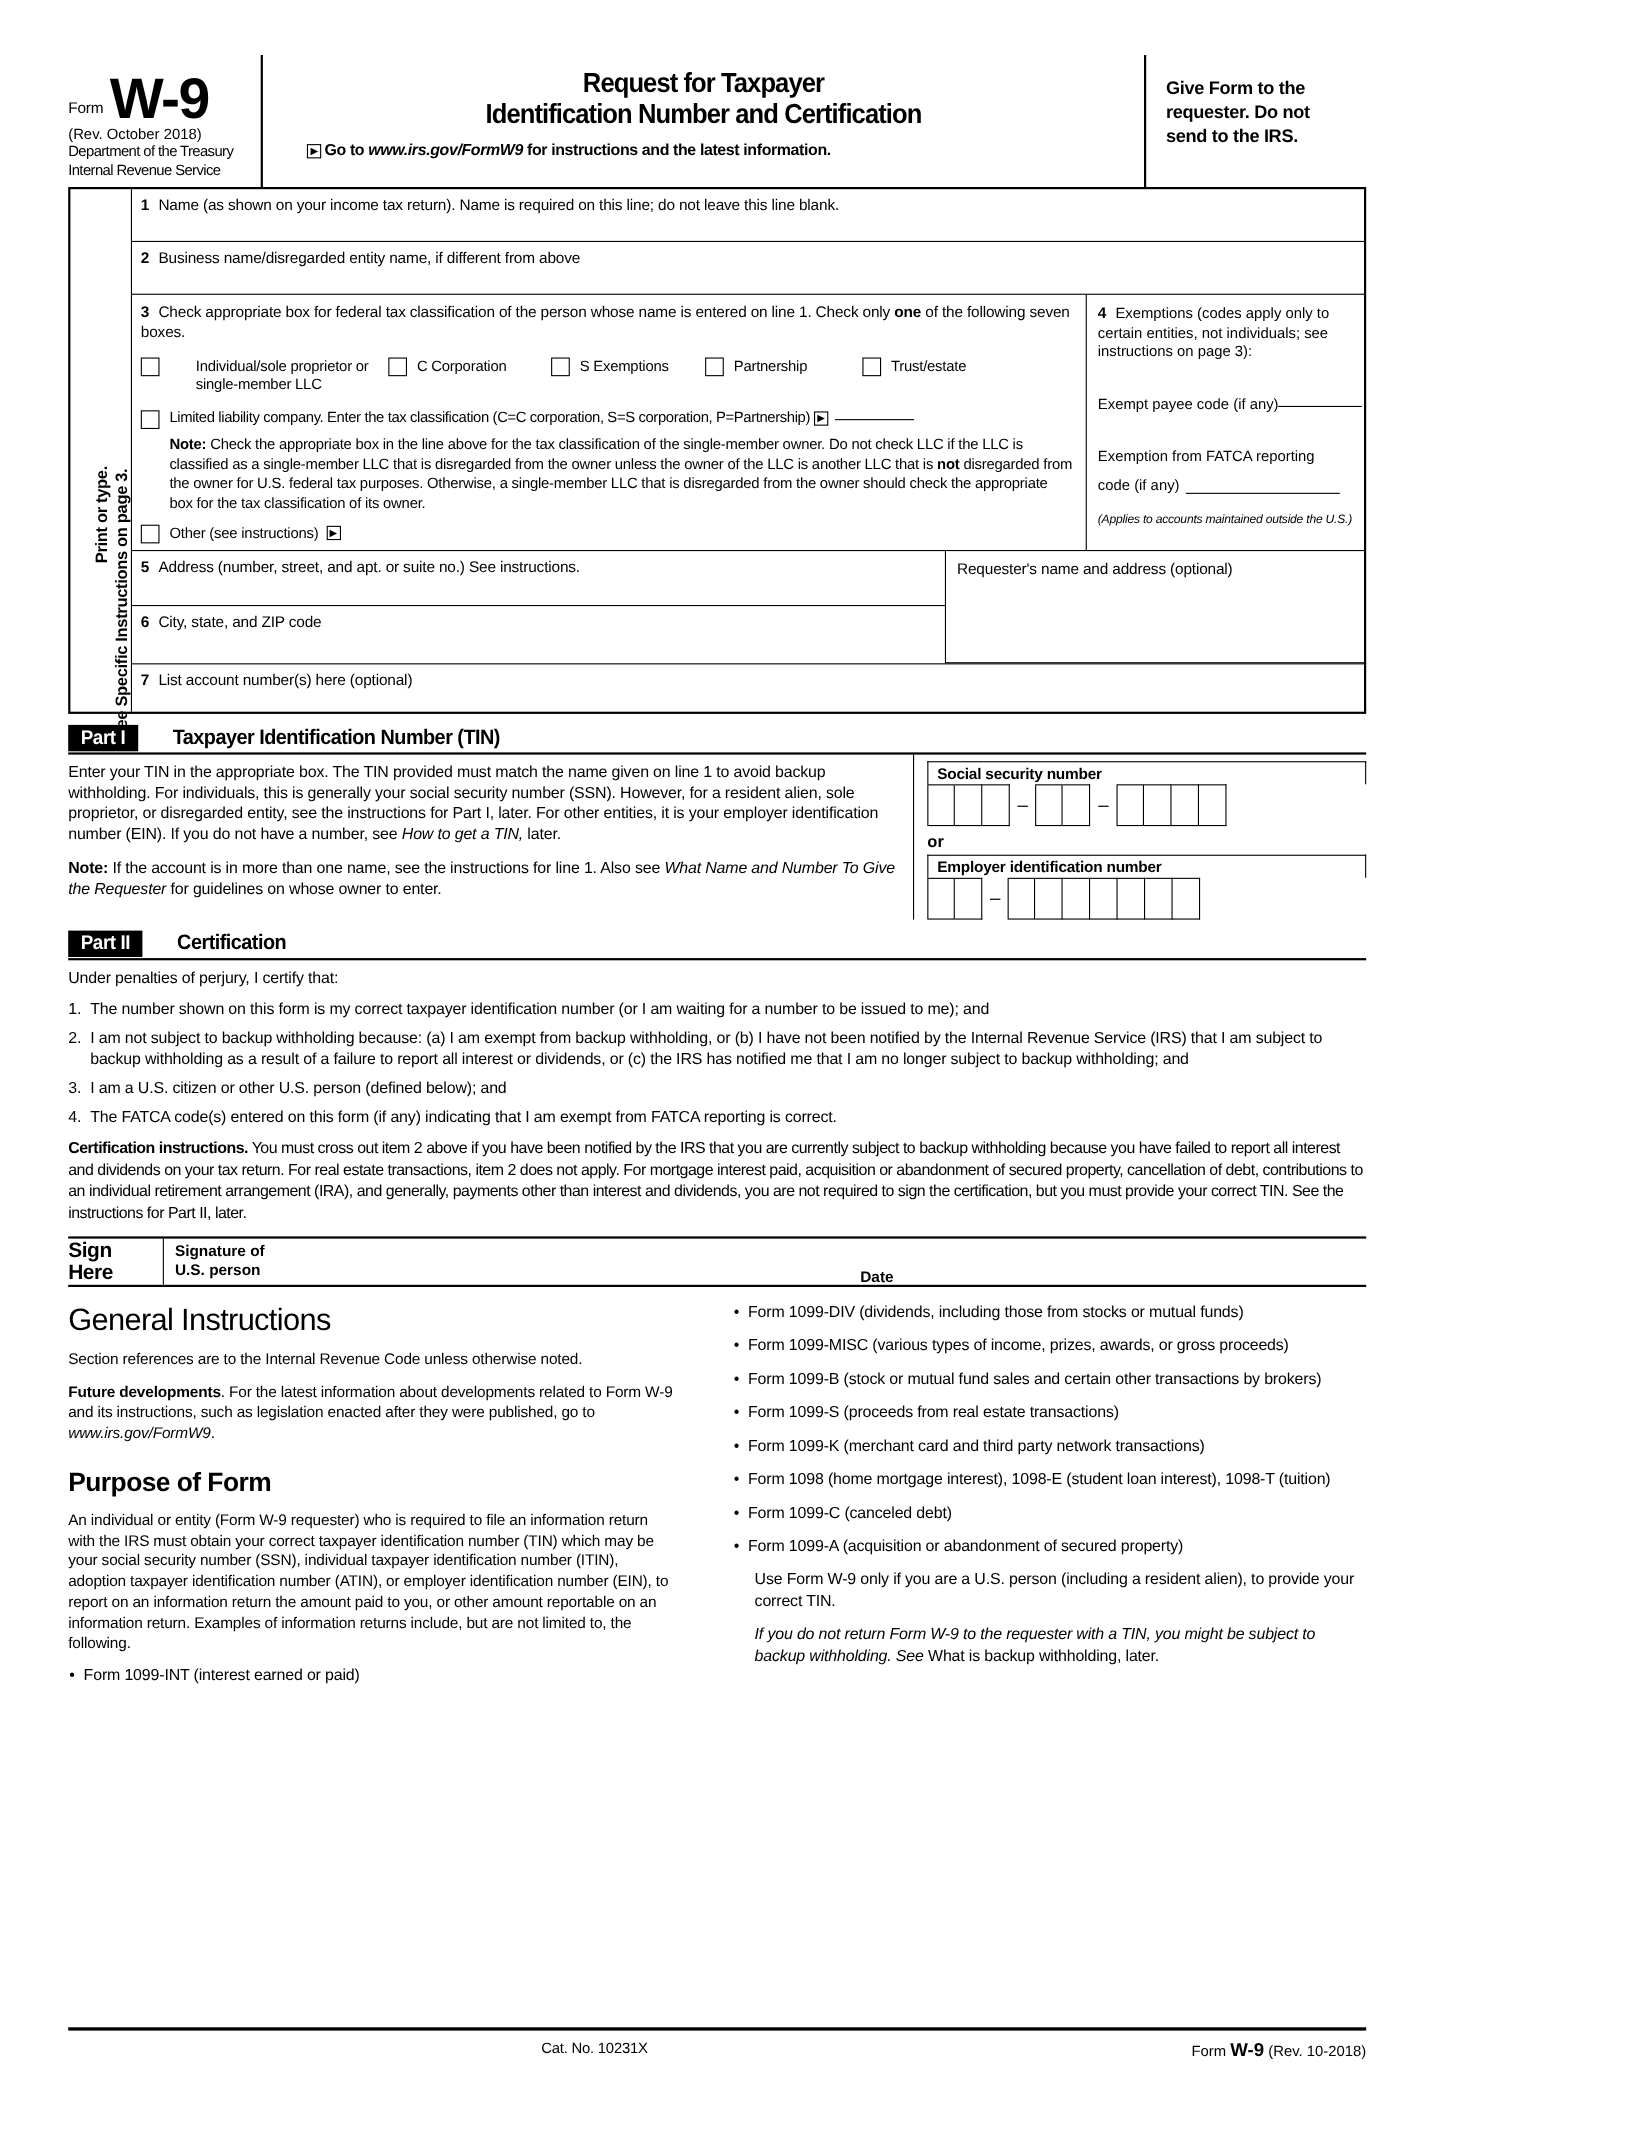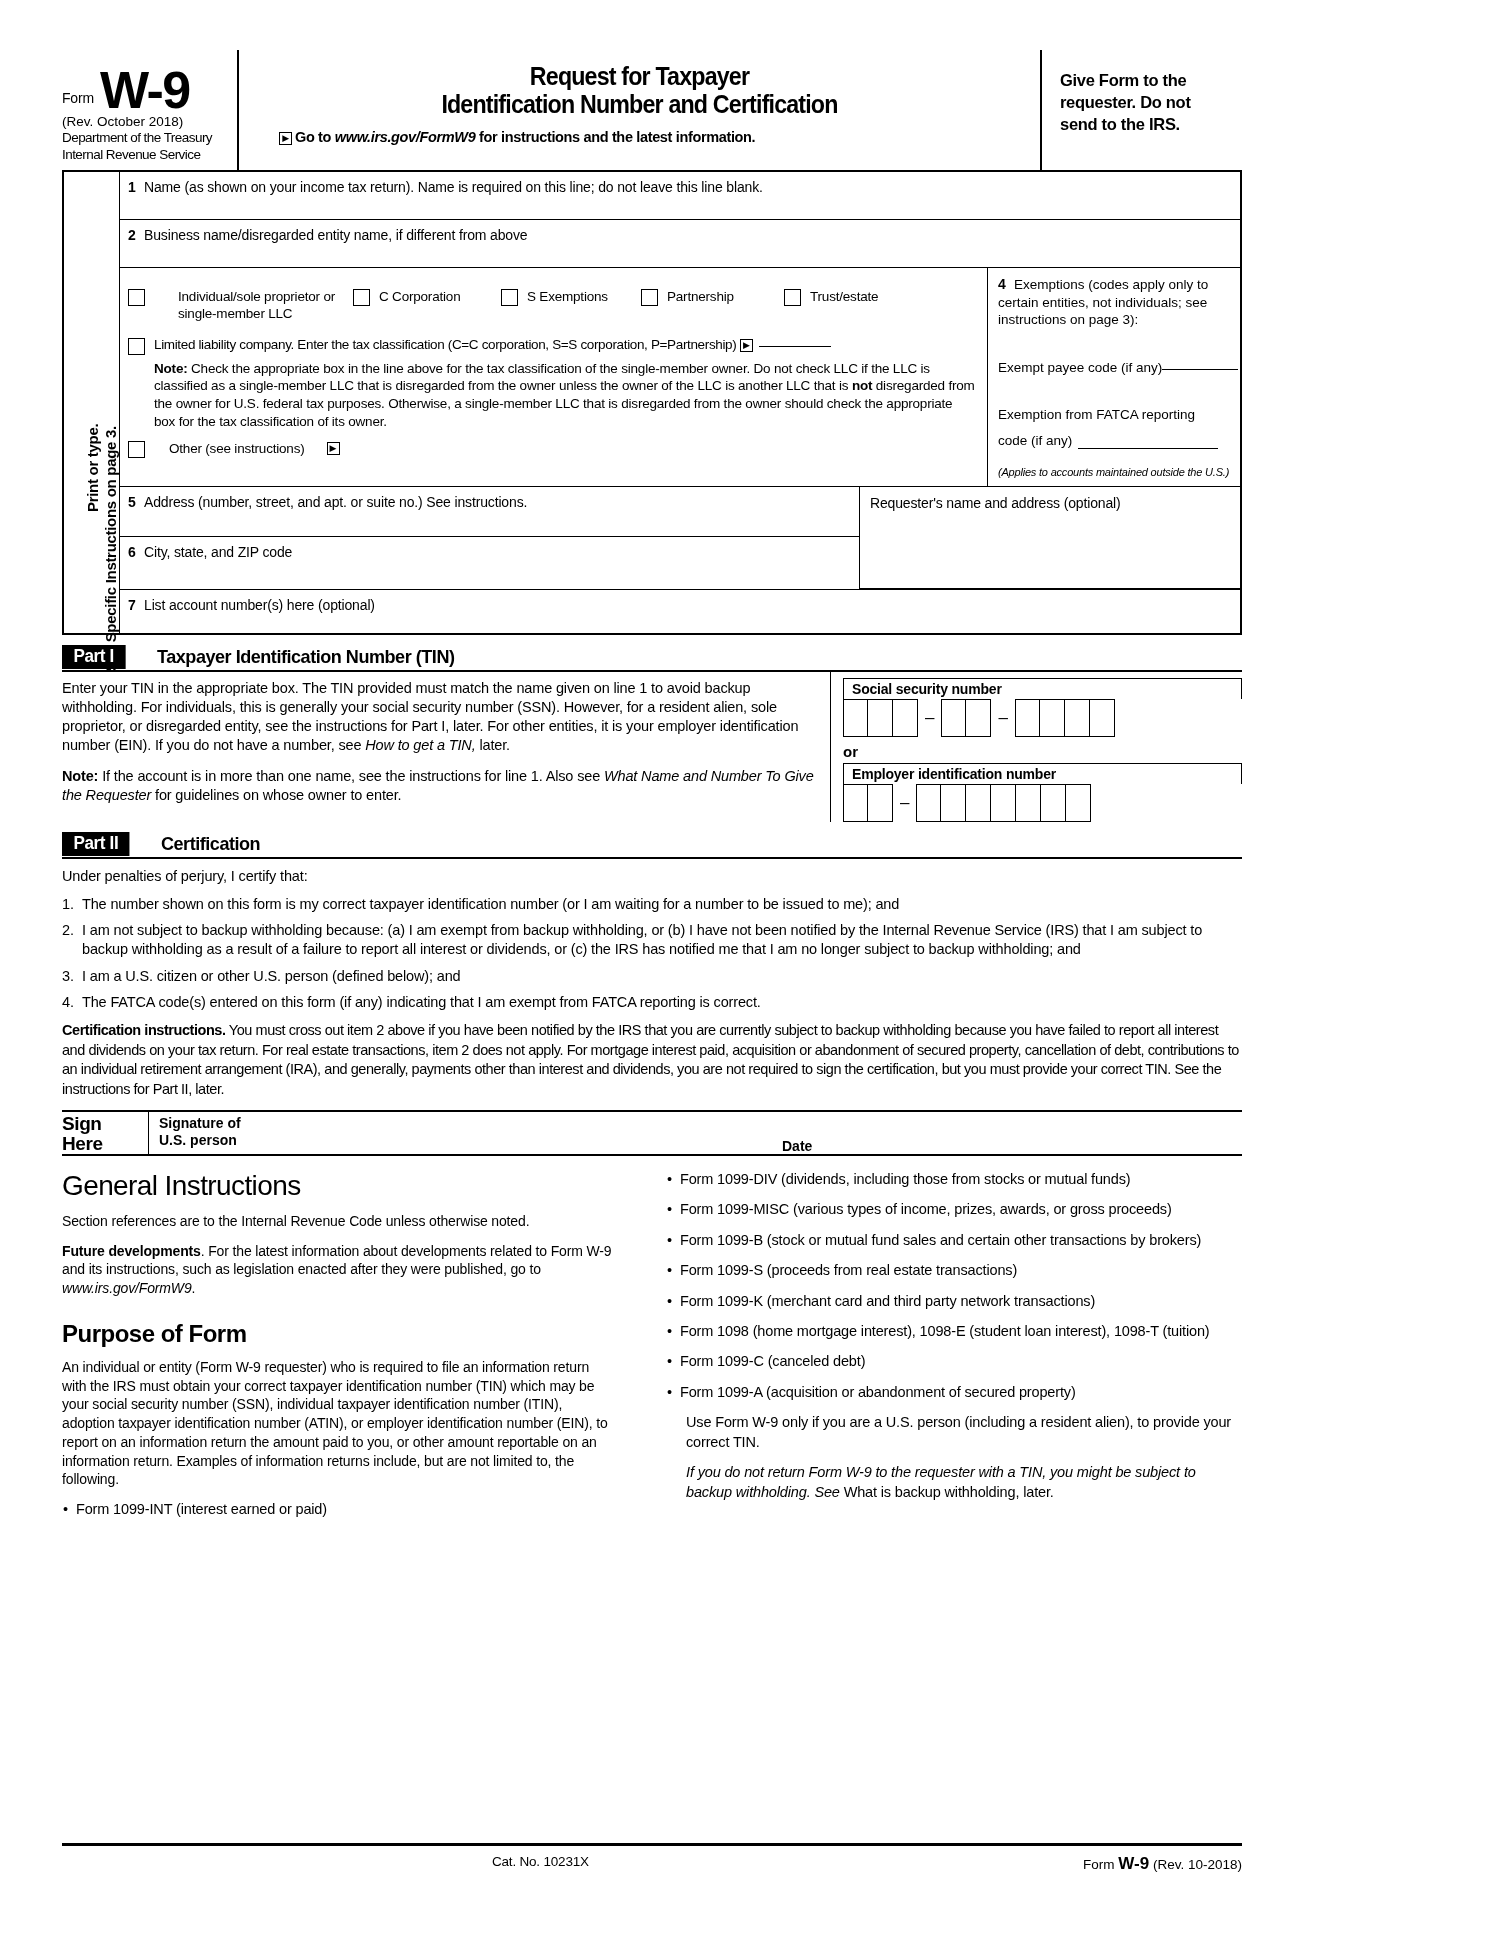--- a/index.html
+++ b/index.html
@@ -191,21 +191,21 @@
     width: 72px;
     margin-left: 3px;
     vertical-align: 2px;
   }
   .note-p {
     font-size: 13.5px;
     line-height: 1.32;
     margin: 5px 0 0 26px;
     letter-spacing: -0.2px;
   }
-  .other-row { display: flex; align-items: center; margin-top: 9px; gap: 15px; }
+  .other-row { display: flex; align-items: center; margin-top: 9px; }
   .other-txt { font-size: 13.5px; margin-left: 9px; letter-spacing: -0.2px; }
 
   .ex-rule {
     border-bottom: 1.2px solid #000;
     display: inline-block;
     width: 76px;
     vertical-align: 2px;
   }
   .fatca-note {
     font-size: 11px;
@@ -436,20 +436,23 @@
         <span class="fld-num">1</span><span class="fld-lbl">Name (as shown on your income tax return). Name is required on this line; do not leave this line blank.</span>
       </div>
 
       <div class="row-line r2">
         <span class="fld-num">2</span><span class="fld-lbl">Business name/disregarded entity name, if different from above</span>
       </div>
 
       <div class="split3">
 
         <div class="split3-left">
+          <div class="cls-head">
+            <span class="fld-num">3</span><span>Check appropriate box for federal tax classification of the person whose name is entered on line 1. Check only </span><b>one</b><span> of the following seven boxes.</span>
+          </div>
 
           <div class="cbrow">
             <div class="cb-item ci-1">
               <span class="cbx"></span>
               <span class="cbl">Individual/sole proprietor or single-member LLC</span>
             </div>
             <div class="cb-item ci-2">
               <span class="cbx"></span>
               <span class="cbl">C Corporation</span>
             </div>

